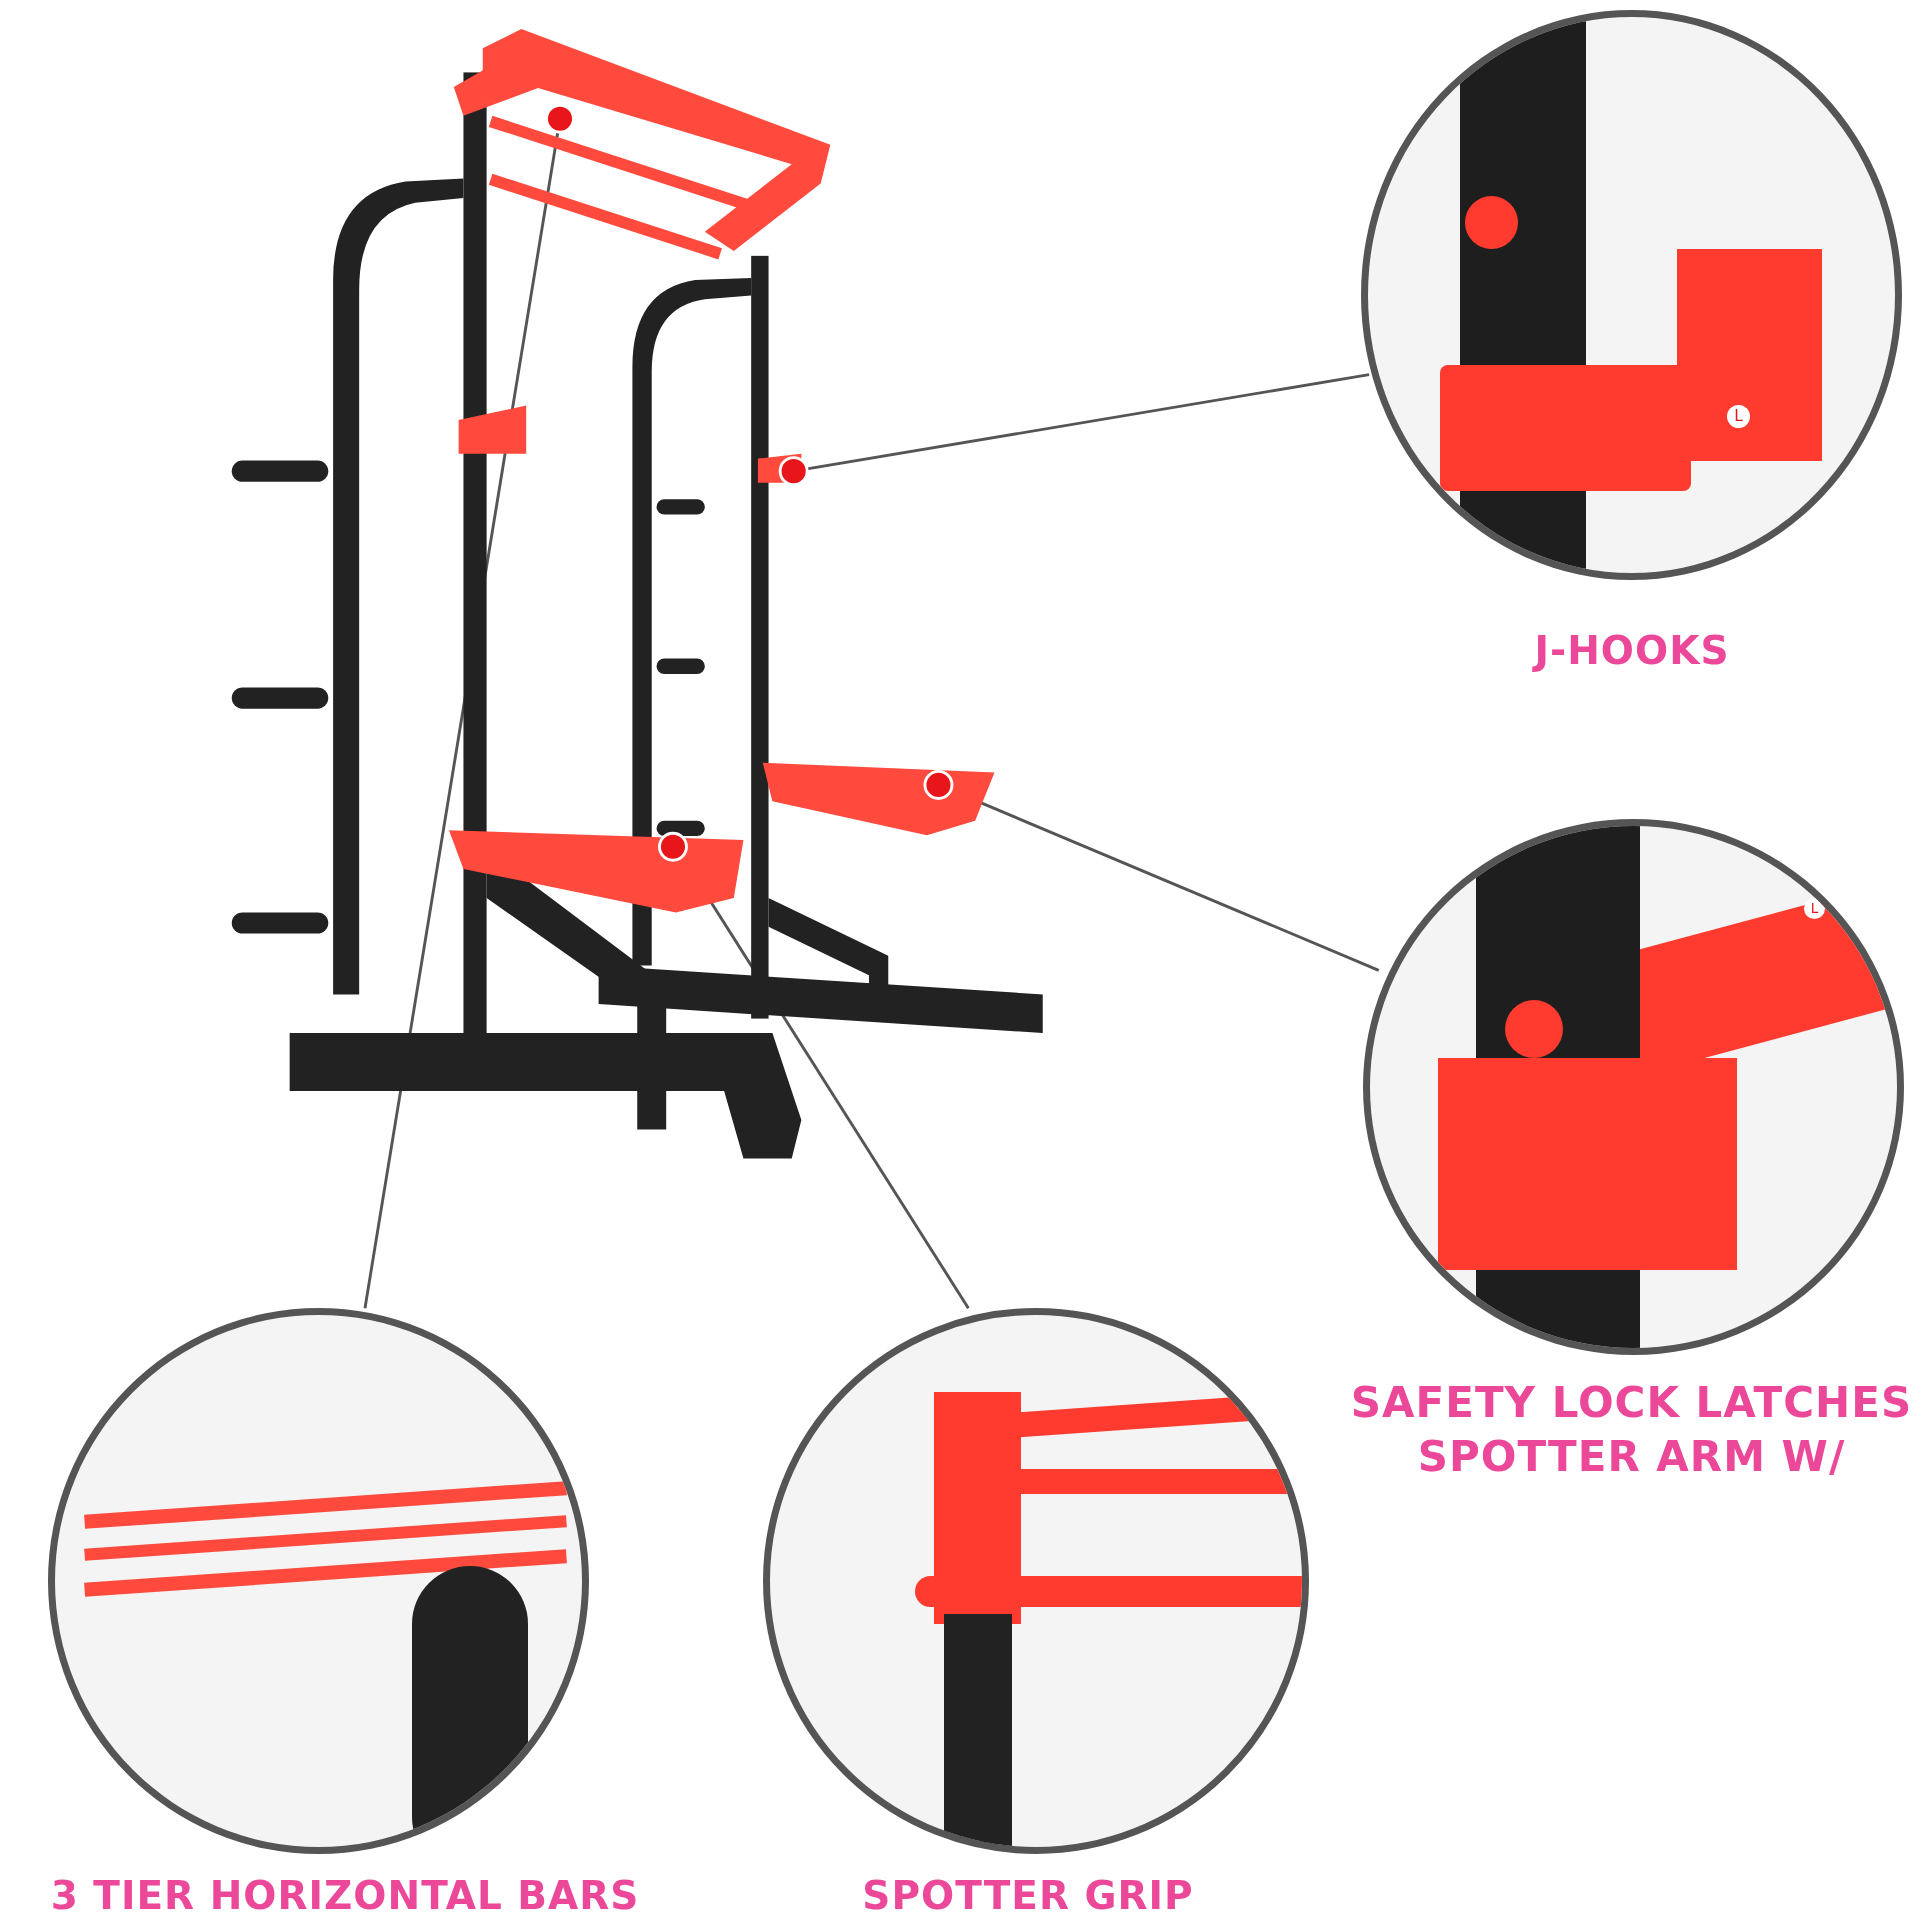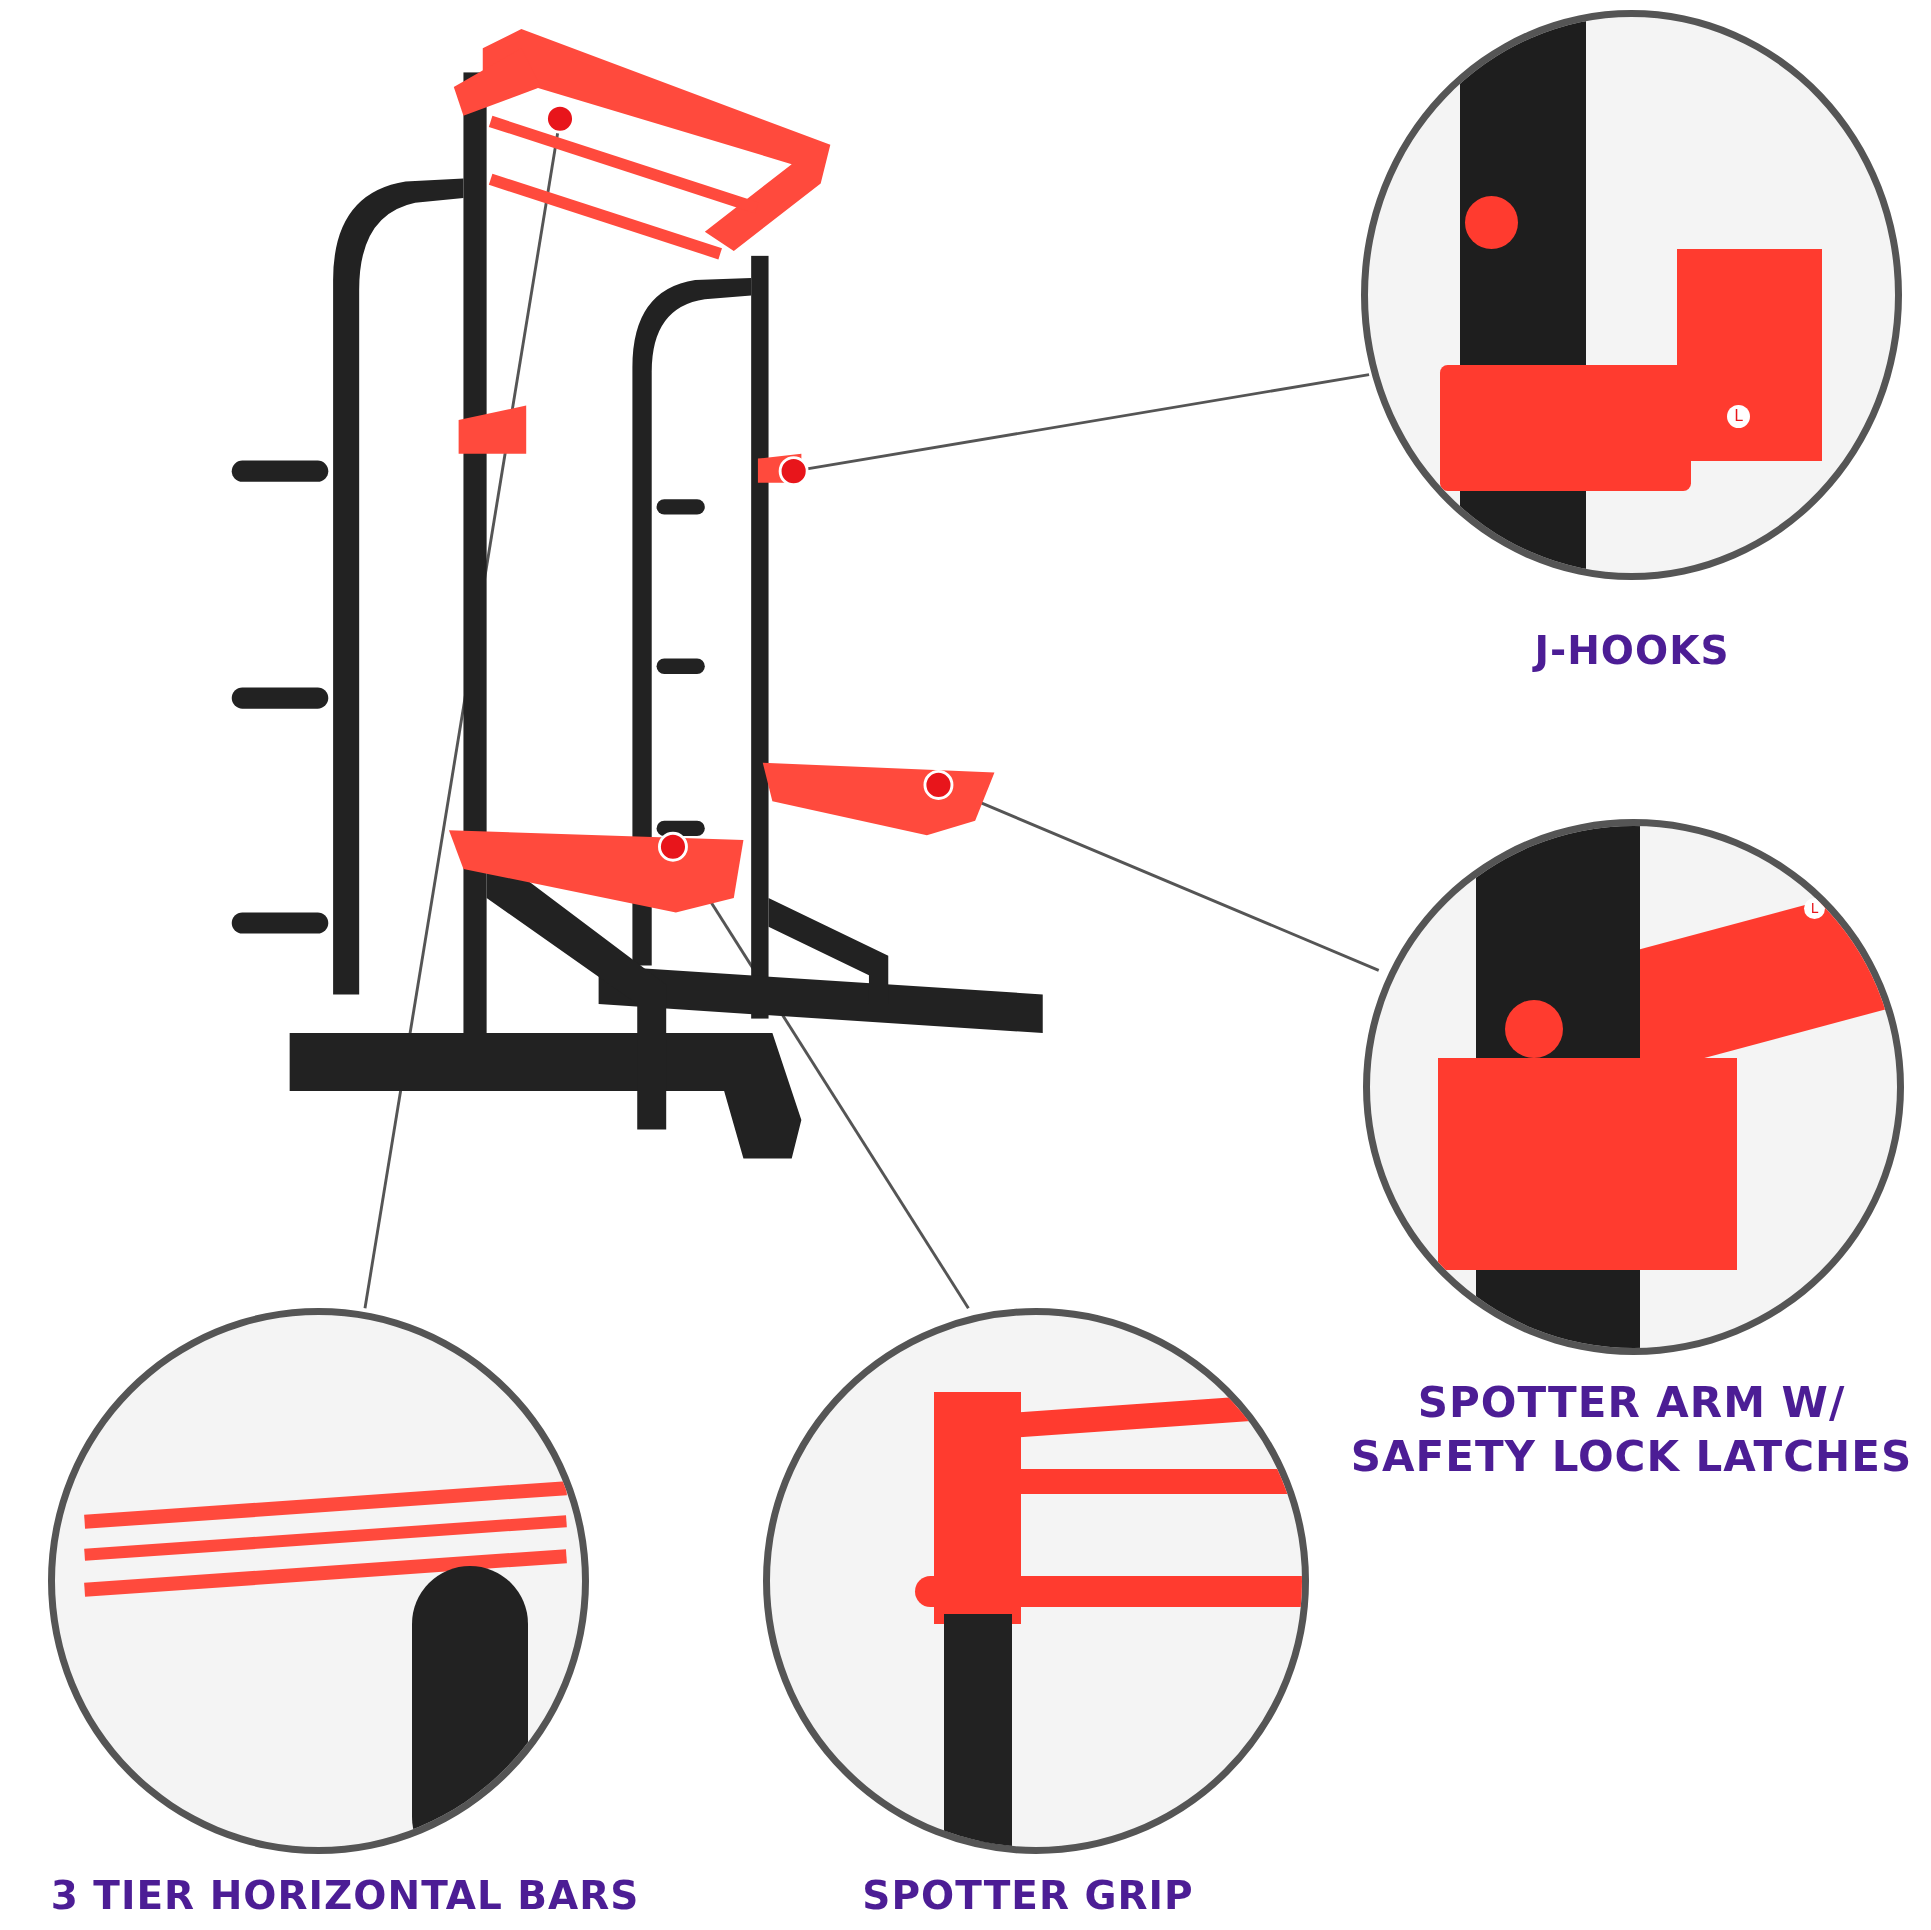--- a/index.html
+++ b/index.html
@@ -1,17 +1,17 @@
 <!DOCTYPE html>
 <html><head>
 <meta charset="utf-8">
 <style>
   html,body{margin:0;padding:0;background:#fff;}
   body{width:1931px;height:1930px;position:relative;overflow:hidden;font-family:"DejaVu Sans",sans-serif;}
-  .label{position:absolute;color:#4c1d95;font-weight:bold;font-family:"DejaVu Sans",sans-serif;letter-spacing:1px;text-align:center;white-space:nowrap;}
+  .label{position:absolute;color:#ec4899;font-weight:bold;font-family:"DejaVu Sans",sans-serif;letter-spacing:1px;text-align:center;white-space:nowrap;}
   .circle{position:absolute;border-radius:50%;border:7.7px solid #555;background:#f4f4f4;overflow:hidden;box-sizing:border-box;}
   svg{position:absolute;left:0;top:0;}
 </style>
 </head>
 <body>
 
 <svg width="1931" height="1930" viewBox="0 0 2000 1999">
 
   <g stroke="#555" stroke-width="3" fill="none">
     <line x1="580" y1="123" x2="378" y2="1355"></line>
@@ -66,22 +66,22 @@
 <div class="label" style="left:1487px;top:628px;width:290px;font-size:39px;">J-HOOKS</div>
 
 <div class="circle" style="left:1363px;top:819px;width:541px;height:536px;">
   <div style="position:absolute;left:106px;top:0;width:164px;height:541px;background:#1e1e1e;"></div>
   <div style="position:absolute;left:270px;top:87px;width:270px;height:126px;background:#ff3b2f;transform:skewY(-15deg);"></div>
   <div style="position:absolute;left:68px;top:232px;width:299px;height:212px;background:#ff3b2f;"></div>
   <div style="position:absolute;left:135px;top:174px;width:58px;height:58px;border-radius:50%;background:#ff3b2f;"></div>
   <span style="position:absolute;left:434px;top:72px;width:21px;height:21px;border-radius:50%;background:#fff;color:#e8151b;font-size:13.5px;text-align:center;line-height:21px;">L</span>
 </div>
 <div class="label" style="left:1332px;top:1376px;width:599px;font-size:42px;line-height:54px;">
+  <div>SAFETY LOCK LATCHES</div>
   <div>SPOTTER ARM W/</div>
-  <div>SAFETY LOCK LATCHES</div>
 </div>
 
 <div class="circle" style="left:48px;top:1308px;width:541px;height:546px;">
   <div style="position:absolute;left:29px;top:183px;width:483px;height:13.5px;background:#ff4a3d;transform:rotate(-4deg);"></div>
   <div style="position:absolute;left:29px;top:217px;width:483px;height:11.6px;background:#ff4a3d;transform:rotate(-4deg);"></div>
   <div style="position:absolute;left:29px;top:251px;width:483px;height:13.5px;background:#ff4a3d;transform:rotate(-4deg);"></div>
   <div style="position:absolute;left:357px;top:251px;width:116px;height:309px;border-radius:58px;background:#222;"></div>
 </div>
 <div class="label" style="left:12px;top:1873px;width:666px;font-size:39px;">3 TIER HORIZONTAL BARS</div>
 

